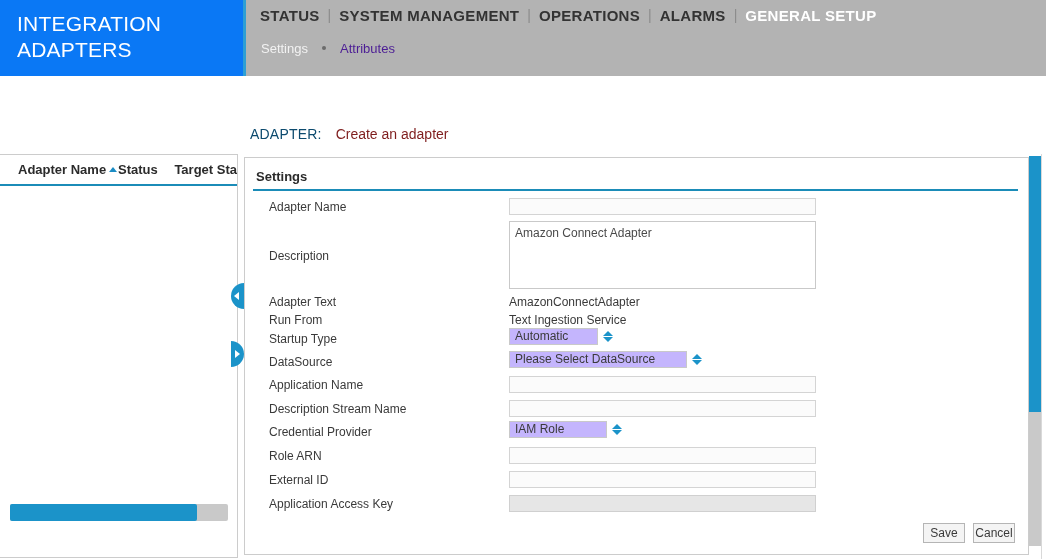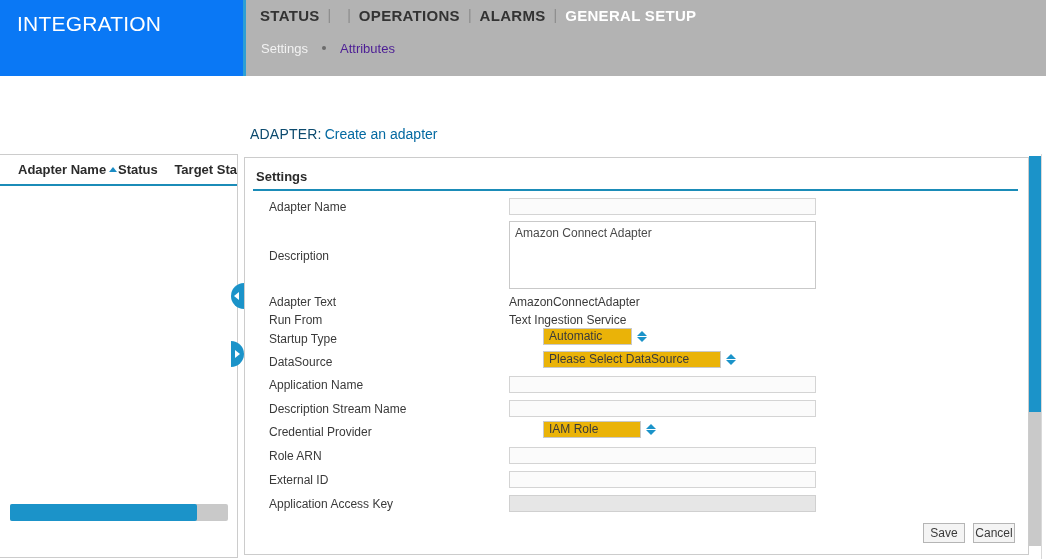--- a/index.html
+++ b/index.html
@@ -103,22 +103,22 @@
     left: 250px; top: 126px;
     font-size: 14px;
     white-space: nowrap;
   }
   .crumb-key {
     color: #0c4a6e;
     font-weight: normal;
     letter-spacing: 0.2px;
   }
   .crumb-val {
-    color: #0369a1;
-    margin-left: 3px;
+    color: #7f1d1d;
+    margin-left: 14px;
   }
 
   
   .listpanel {
     position: absolute;
     left: 0; top: 154px;
     width: 238px; height: 404px;
     background: #ffffff;
     border: 1px solid #cccccc;
     border-left: none;
@@ -285,32 +285,31 @@
     color: #3a3a3a;
     line-height: 22px;
     white-space: nowrap;
   }
   .selectbox {
     display: flex;
     align-items: center;
   }
   .select-face {
     height: 17px;
-    background: #eab308;
+    background: #c4b5fd;
     border: 1px solid #c9c9c9;
     box-sizing: border-box;
     font-size: 12px;
     color: #3a3a3a;
     line-height: 15px;
     padding: 0 5px;
     white-space: nowrap;
     cursor: pointer;
     display: flex;
     align-items: center;
-    margin-left: 34px;
   }
   .select-startup { width: 89px; }
   .select-datasource { width: 178px; }
   .select-credential { width: 98px; }
   .spin {
     margin-left: 5px;
     display: flex;
     flex-direction: column;
     align-items: center;
     justify-content: center;
@@ -374,28 +373,30 @@
     box-sizing: border-box;
   }
 </style>
 </head>
 <body>
 
 <div class="topbar">
 
   <div class="brand">
     <div class="brand-line">INTEGRATION</div>
+    <div class="brand-line">ADAPTERS</div>
   </div>
 
   <div class="navzone">
     <div class="navzone-accent"></div>
 
     <div class="mainnav">
       <span class="nav-item">STATUS</span>
       <span class="nav-sep">|</span>
+      <span class="nav-item">SYSTEM MANAGEMENT</span>
       <span class="nav-sep">|</span>
       <span class="nav-item">OPERATIONS</span>
       <span class="nav-sep">|</span>
       <span class="nav-item">ALARMS</span>
       <span class="nav-sep">|</span>
       <span class="nav-item active">GENERAL SETUP</span>
     </div>
 
     <div class="subnav">
       <span class="sub-item active">Settings</span>

